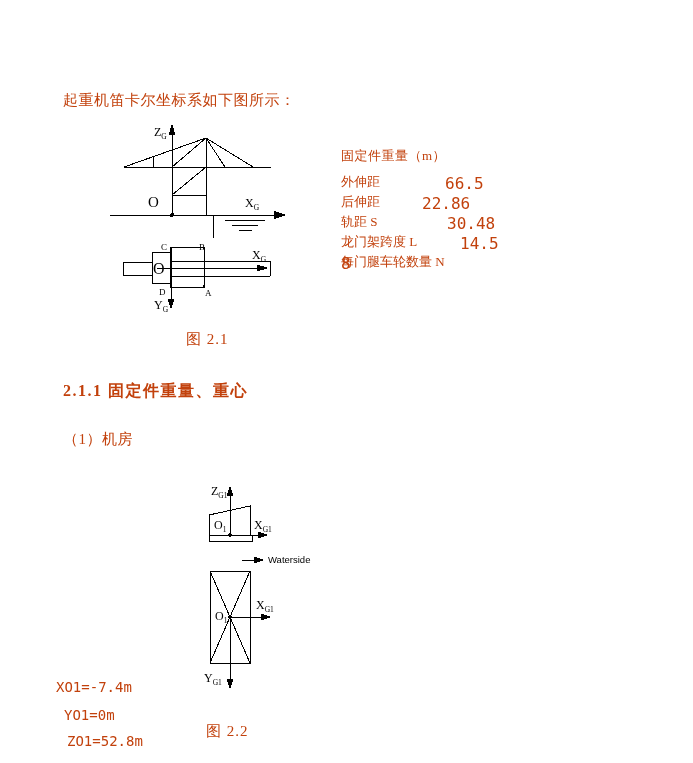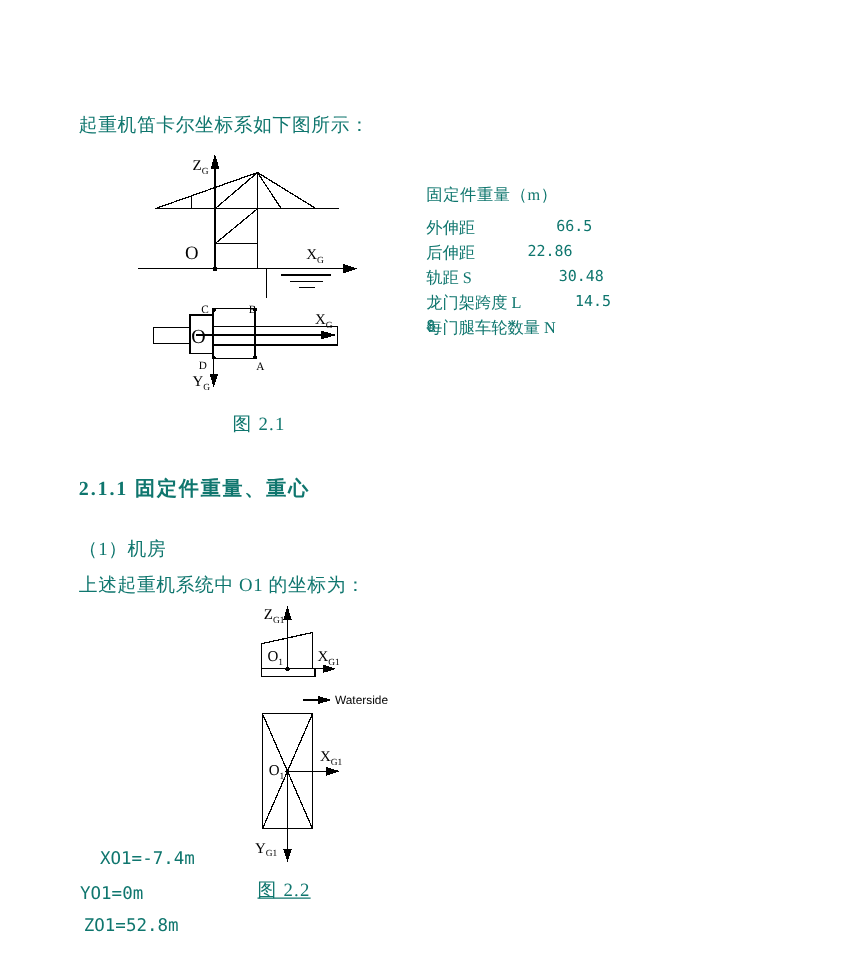--- a/index.html
+++ b/index.html
@@ -1,35 +1,35 @@
 <!DOCTYPE html>
 <html><head>
 <meta charset="utf-8">
 <style>
   * { margin:0; padding:0; box-sizing:border-box; }
   html,body { background:#fff; }
   .page {
     position:relative; width:693px; height:763px; background:#ffffff;
-    font-family:"Liberation Serif","DejaVu Serif",serif; color:#0f766e;
+    font-family:"Liberation Serif","DejaVu Serif",serif; color:#c2410c;
     overflow:hidden;
     padding-left:12px;
   }
   .abs { position:absolute; }
   .body-text { font-size:15px; letter-spacing:0.5px; }
   .heading { font-size:16px; font-weight:bold; letter-spacing:1.5px; }
   .mono { font-family:"DejaVu Sans Mono","Liberation Mono",monospace; }
   .coord-line { font-size:14px; }
   .caption { font-size:15px; letter-spacing:1px; }
 
   
   .data-table { left:341px; top:147px; width:160px; }
   .t-title { font-size:13px; height:24px; letter-spacing:0.5px; }
   .t-row { position:relative; height:20px; font-size:13px; }
   .t-label { position:absolute; left:0; top:2px; }
-  .t-val { position:absolute; top:3px; font-size:12px; font-family:"DejaVu Sans Mono","Liberation Mono",monospace; }
+  .t-val { position:absolute; top:3px; font-size:16px; font-family:"DejaVu Sans Mono","Liberation Mono",monospace; }
   .t-row:nth-of-type(1) .t-val { left:112px; }
   .t-row:nth-of-type(2) .t-val { left:104px; }
   .t-row:nth-of-type(3) .t-val { left:81px;  }
   .t-row:nth-of-type(4) .t-val { left:106px; }
   .t-row:nth-of-type(5) .t-val { left:119px; }
 
   svg { overflow:visible; }
   svg line, svg path, svg rect, svg polyline { stroke:#000; stroke-width:1; fill:none; }
   svg polygon { fill:#000; stroke:none; }
   svg circle.dot { fill:#000; stroke:none; }
@@ -130,21 +130,20 @@
     <div class="t-row">
       <span class="t-label">每门腿车轮数量 N</span>
       <span class="t-val">8</span>
     </div>
   </div>
 
   <div class="abs heading" style="left:63px; top:381px;">2.1.1 固定件重量、重心</div>
 
   <div class="abs body-text" style="left:63px; top:430px;">（1）机房</div>
 
-  <div class="abs body-text" style="left:63px; top:459px;">上述起重机系统中 O1 的坐标为：</div>
 
   <svg class="abs" style="left:188px; top:482px;" width="135" height="218" viewBox="0 0 135 218" shape-rendering="crispEdges">
 
     <g>
       <line x1="42" y1="8" x2="42" y2="53"></line>
       <polygon points="42,3 38.5,14 45.5,14"></polygon>
       <text x="23" y="13"><tspan>Z</tspan><tspan class="sub" dy="3">G1</tspan></text>
       <path d="M21,33 L62,24 L62,53 L21,53 Z"></path>
       <rect x="21" y="53" width="43" height="6"></rect>
       <line x1="21" y1="53" x2="74" y2="53"></line>
@@ -168,19 +167,19 @@
       <text x="27" y="138"><tspan>O</tspan><tspan class="sub" dy="3">1</tspan></text>
       <line x1="42" y1="135" x2="77" y2="135"></line>
       <polygon points="84,135 73,131.5 73,138.5"></polygon>
       <text x="68" y="127"><tspan>X</tspan><tspan class="sub" dy="3">G1</tspan></text>
       <line x1="42" y1="135" x2="42" y2="200"></line>
       <polygon points="42,208 38.5,197 45.5,197"></polygon>
       <text x="16" y="200"><tspan>Y</tspan><tspan class="sub" dy="3">G1</tspan></text>
     </g>
   </svg>
 
-  <div class="abs caption" style="left:206px; top:703px;text-decoration:underline;">图 2.2</div>
+  <div class="abs caption" style="left:206px; top:722px;">图 2.2</div>
 
-  <div class="abs mono coord-line" style="left:80px; top:679px;">XO1=-7.4m</div>
+  <div class="abs mono coord-line" style="left:56px; top:679px;">XO1=-7.4m</div>
   <div class="abs mono coord-line" style="left:64px; top:707px;">YO1=0m</div>
   <div class="abs mono coord-line" style="left:67px; top:733px;">ZO1=52.8m</div>
 
 </div>
 
 </body></html>

